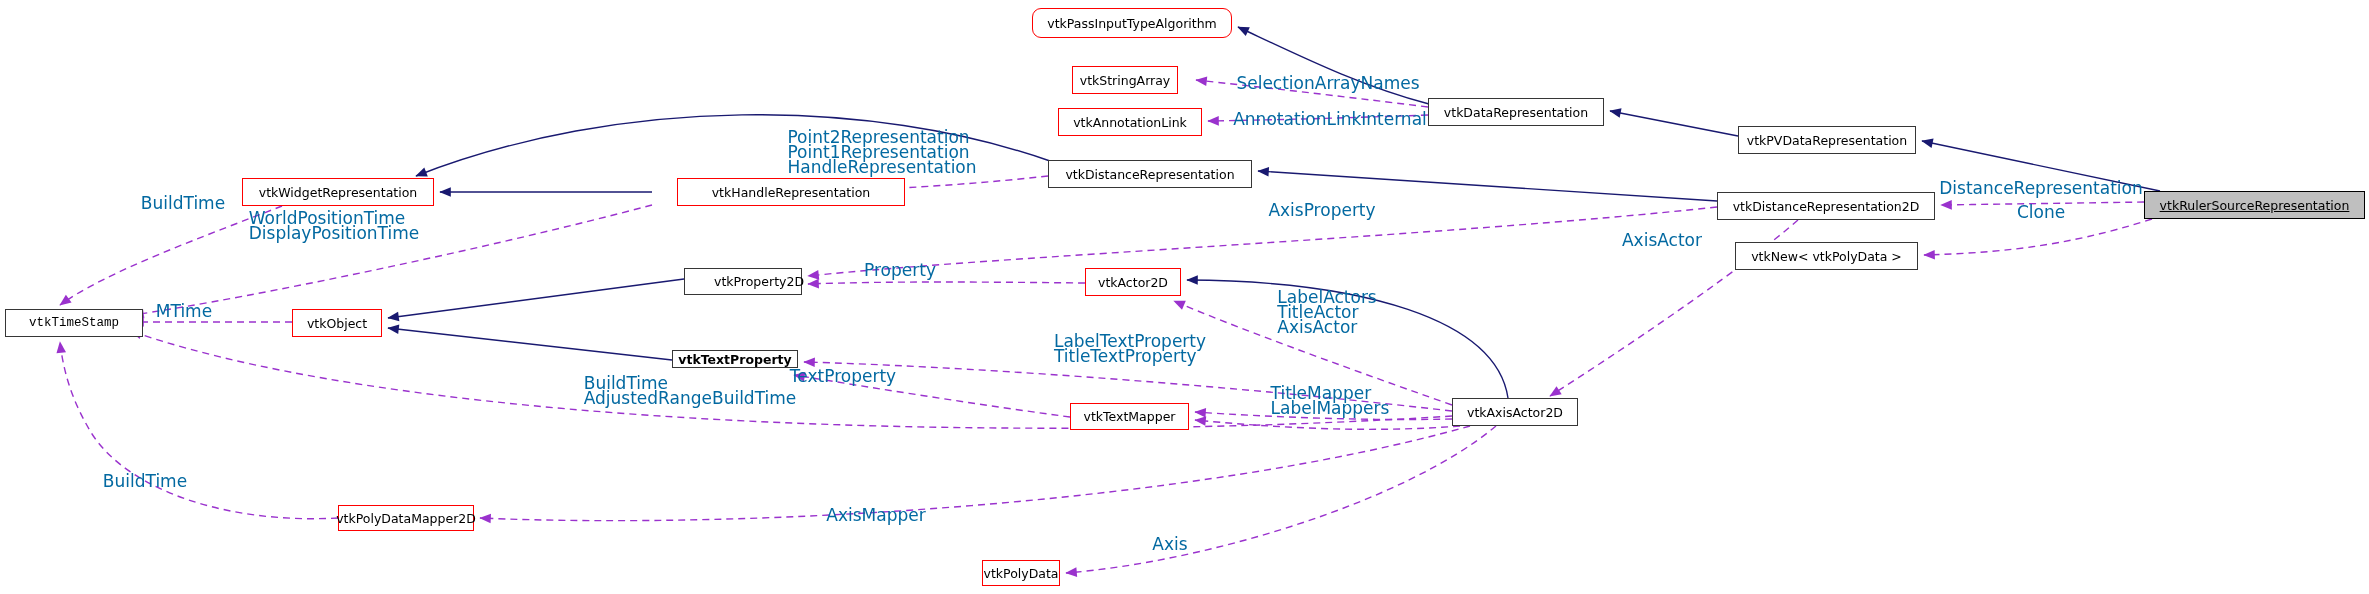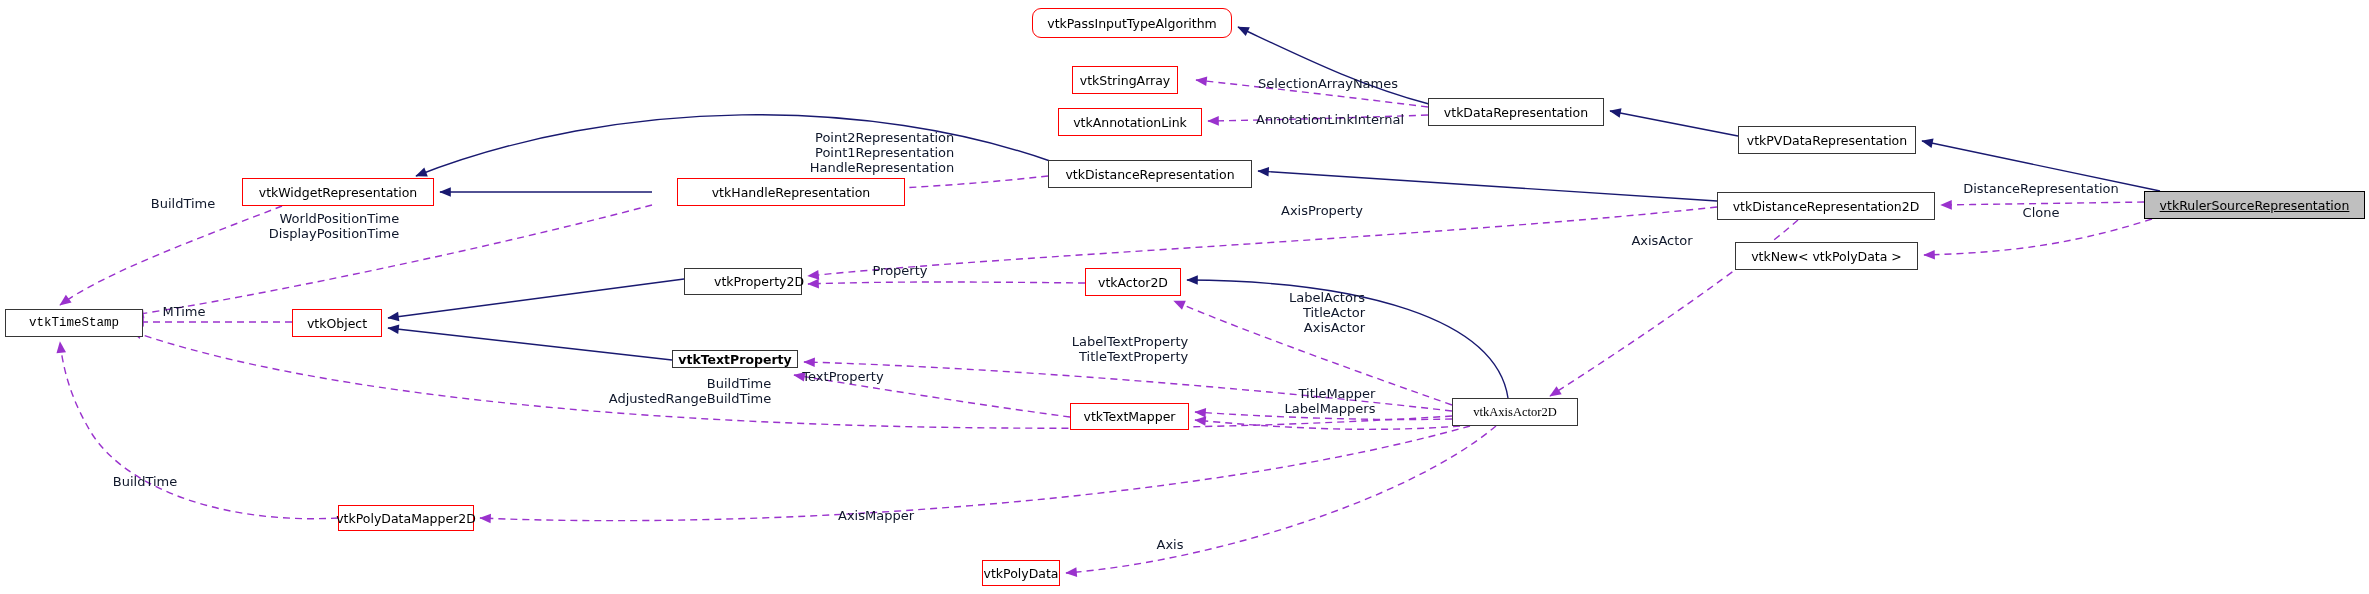--- a/index.html
+++ b/index.html
@@ -15,22 +15,22 @@
     position:absolute;box-sizing:border-box;
     background:#ffffff;border:1.5px solid #363636;
     display:flex;align-items:center;justify-content:center;
     font-size:12.5px;color:#000;white-space:nowrap;
     z-index:2;
   }
   .node.red{border:1.5px solid #fe0000;}
   .node.main{background:#bfbfbf;border:1.7px solid #000;}
   .edge-label{
     position:absolute;transform:translateX(-50%);
-    white-space:pre;text-align:right;
-    font-size:13px;line-height:15px;color:#0f172a;
+    white-space:pre;text-align:left;
+    font-size:17px;line-height:15px;color:#0369a1;
     z-index:1;
   }
   path.edge{fill:none;}
   path.inherit{stroke:#191970;stroke-width:1.4;}
   path.usage{stroke:#9a32cd;stroke-width:1.4;stroke-dasharray:7,5;}
 </style>
 </head>
 <body>
 
 <div id="canvas">
@@ -114,18 +114,18 @@
       <div class="node red" style="left: 1072px; top: 66px; width: 106px; height: 28px;">vtkStringArray</div>
       <div class="node red" style="left: 1058px; top: 108px; width: 144px; height: 28px;">vtkAnnotationLink</div>
       <div class="node " style="left: 1428px; top: 98px; width: 176px; height: 28px;">vtkDataRepresentation</div>
       <div class="node " style="left: 1738px; top: 126px; width: 178px; height: 28px;">vtkPVDataRepresentation</div>
       <div class="node " style="left: 1717px; top: 192px; width: 218px; height: 28px;">vtkDistanceRepresentation2D</div>
       <div class="node " style="left: 1735px; top: 242px; width: 183px; height: 28px;">vtkNew&lt; vtkPolyData &gt;</div>
       <div class="node main" style="left: 2144px; top: 191px; width: 221px; height: 28px; text-decoration: underline;">vtkRulerSourceRepresentation</div>
       <div class="node " style="left: 684px; top: 268px; width: 118px; height: 27px; padding-left: 32px;">vtkProperty2D</div>
       <div class="node " style="left: 672px; top: 350px; width: 126px; height: 18px; font-weight: bold;">vtkTextProperty</div>
       <div class="node red" style="left: 1085px; top: 268px; width: 96px; height: 28px;">vtkActor2D</div>
-      <div class="node " style="left: 1452px; top: 398px; width: 126px; height: 28px; font-family: Liberation Serif, serif;">vtkAxisActor2D</div>
+      <div class="node " style="left: 1452px; top: 398px; width: 126px; height: 28px;">vtkAxisActor2D</div>
       <div class="node red" style="left: 1070px; top: 403px; width: 119px; height: 27px; text-align: right;">vtkTextMapper</div>
       <div class="node red" style="left: 338px; top: 505px; width: 136px; height: 26px;">vtkPolyDataMapper2D</div>
       <div class="node red" style="left: 982px; top: 560px; width: 78px; height: 26px;">vtkPolyData</div>
     </div>
 </div>
 
 </body></html>

